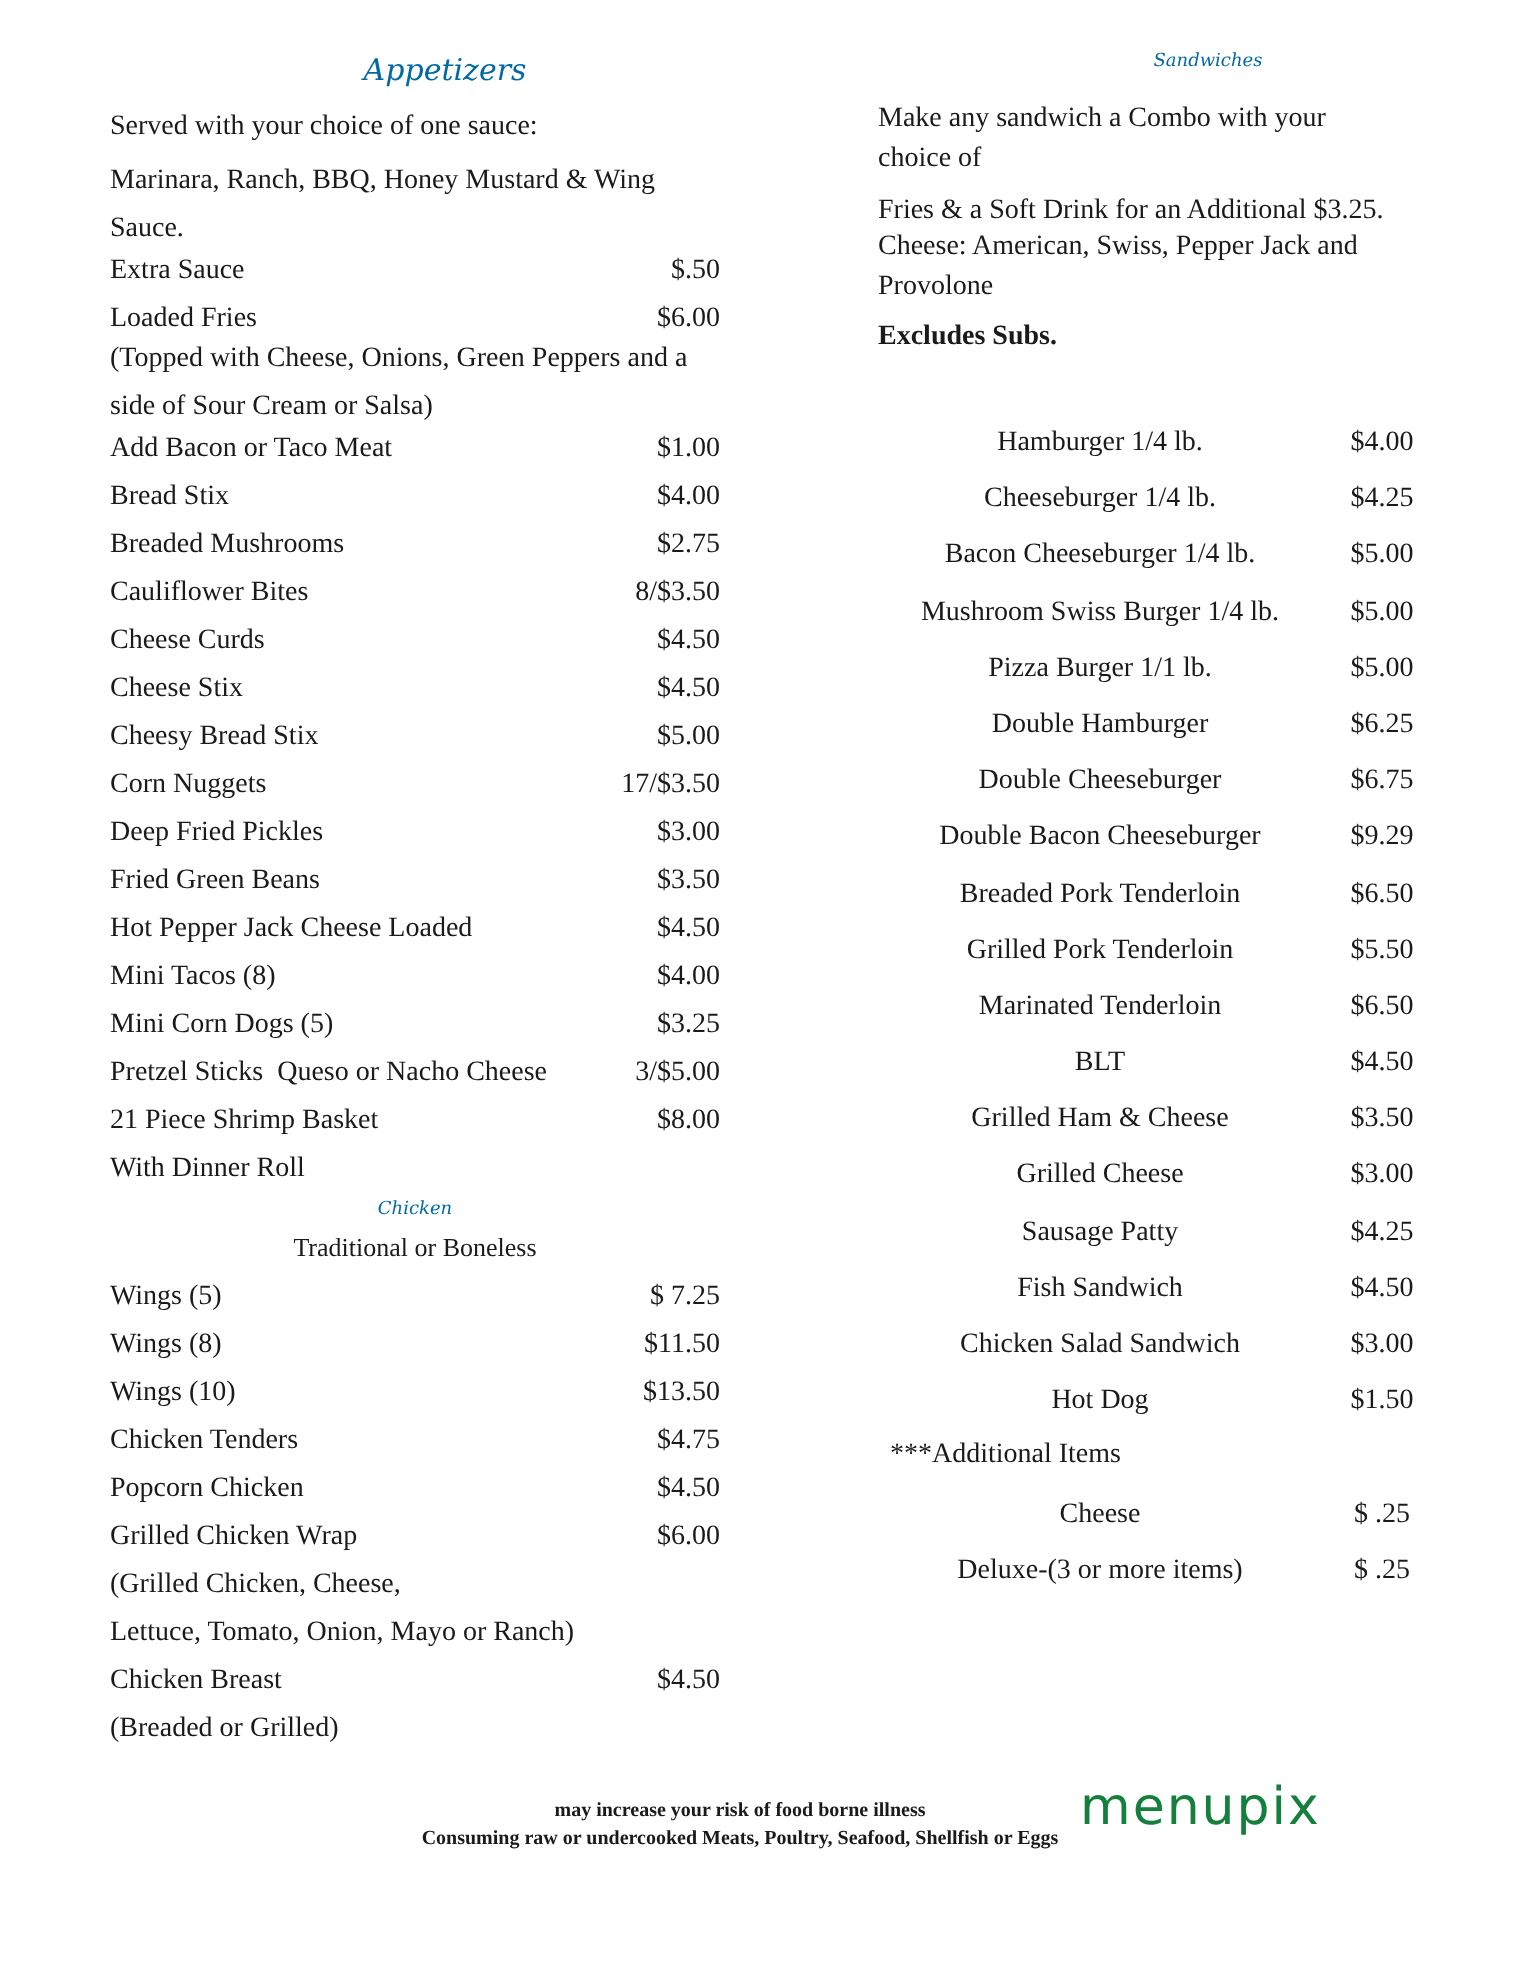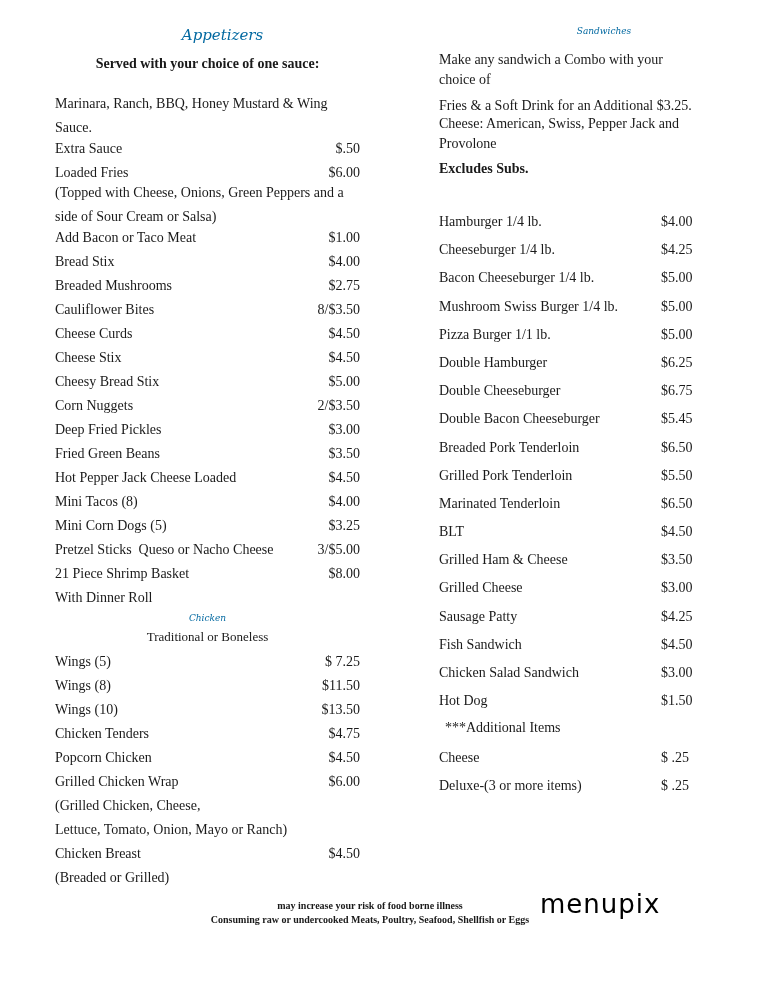--- a/index.html
+++ b/index.html
@@ -5,35 +5,35 @@
   html, body { margin: 0; padding: 0; background: #ffffff; }
   body { width: 765px; height: 990px; position: relative; overflow: hidden;
          font-family: "Liberation Serif", "DejaVu Serif", serif; color: #1a1a1a; }
   .page { position: absolute; left: 0; top: 0; width: 765px; height: 990px; }
   .col-left { position: absolute; left: 55px; top: 26px; width: 305px; }
   .col-right { position: absolute; left: 439px; top: 26px; width: 300px; }
   .script-title { font-family: "DejaVu Serif", serif; font-style: italic; text-align: center; color: #0369a1; }
   .title-app { font-size: 15px; margin-left: 30px; margin-bottom: 12px; }
   .title-sand { font-size: 9px; margin-bottom: 14px; margin-left: 30px; }
   .title-chick { font-size: 9px; margin: 4px 0 6px 0; }
-  .intro-center { text-align: center; font-size: 14px; margin-bottom: 20px; font-weight: bold; }
+  .intro-center { font-size: 14px; margin-bottom: 7px; }
   .text { font-size: 14px; line-height: 17px; margin-bottom: 7px; }
   .row { display: flex; justify-content: space-between; font-size: 14px; line-height: 17px; height: 24px; }
   .row .price { text-align: left; }
   .desc { font-size: 14px; line-height: 17px; }
   .sub-center { text-align: center; font-size: 13px; margin-bottom: 8px; }
   .bold { font-weight: bold; }
-  .right-row { display: flex; font-size: 14px; line-height: 17px; height: 28.2px; }
+  .right-row { display: flex; font-size: 14px; line-height: 17px; height: 28.2px; text-align: center; }
   .right-row .name { width: 222px; }
   .right-row .price { width: 60px; }
   .addl { font-size: 14px; height: 28.2px; padding-left: 6px; }
   .footer { position: absolute; left: 150px; top: 899px; width: 440px; text-align: center;
             font-size: 10px; font-weight: bold; line-height: 14px; }
   .watermark { position: absolute; left: 540px; top: 889px; font-family: "DejaVu Sans", sans-serif;
-               font-size: 26px; color: #000000; letter-spacing: 1px; }
+               font-size: 26px; color: #15803d; letter-spacing: 1px; }
 </style>
 </head>
 <body>
 
 <div class="page">
 
   <div class="col-left">
     <div class="script-title title-app">Appetizers</div>
     <div class="intro-center">Served with your choice of one sauce:</div>
     <div class="text" style="line-height:24px;margin-bottom:0;">Marinara, Ranch, BBQ, Honey Mustard &amp; Wing Sauce.</div>
@@ -70,21 +70,21 @@
     <div class="row">
         <span>Cheese Stix</span>
         <span class="price">$4.50</span>
       </div>
     <div class="row">
         <span>Cheesy Bread Stix</span>
         <span class="price">$5.00</span>
       </div>
     <div class="row">
         <span>Corn Nuggets</span>
-        <span class="price">2/$3.50</span>
+        <span class="price">17/$3.50</span>
       </div>
     <div class="row">
         <span>Deep Fried Pickles</span>
         <span class="price">$3.00</span>
       </div>
     <div class="row">
         <span>Fried Green Beans</span>
         <span class="price">$3.50</span>
       </div>
     <div class="row">
@@ -175,21 +175,21 @@
     <div class="right-row">
         <span class="name">Double Hamburger</span>
         <span class="price">$6.25</span>
       </div>
     <div class="right-row">
         <span class="name">Double Cheeseburger</span>
         <span class="price">$6.75</span>
       </div>
     <div class="right-row">
         <span class="name">Double Bacon Cheeseburger</span>
-        <span class="price">$5.45</span>
+        <span class="price">$9.29</span>
       </div>
     <div class="right-row">
         <span class="name">Breaded Pork Tenderloin</span>
         <span class="price">$6.50</span>
       </div>
     <div class="right-row">
         <span class="name">Grilled Pork Tenderloin</span>
         <span class="price">$5.50</span>
       </div>
     <div class="right-row">

